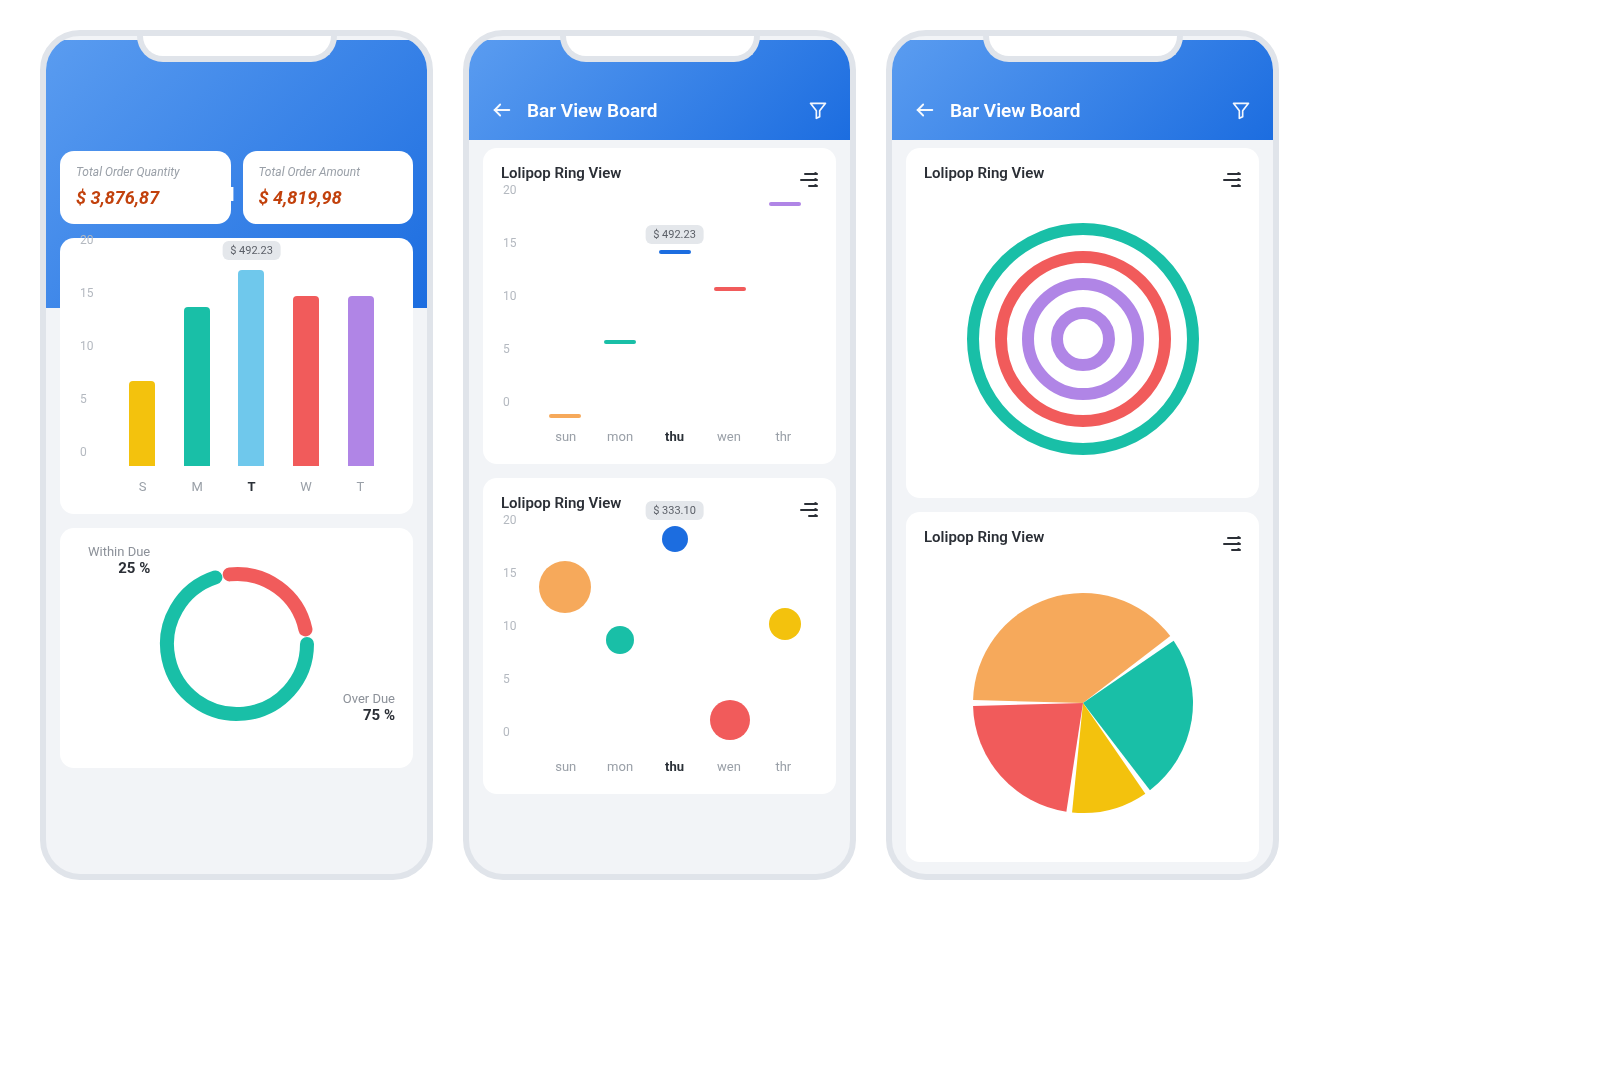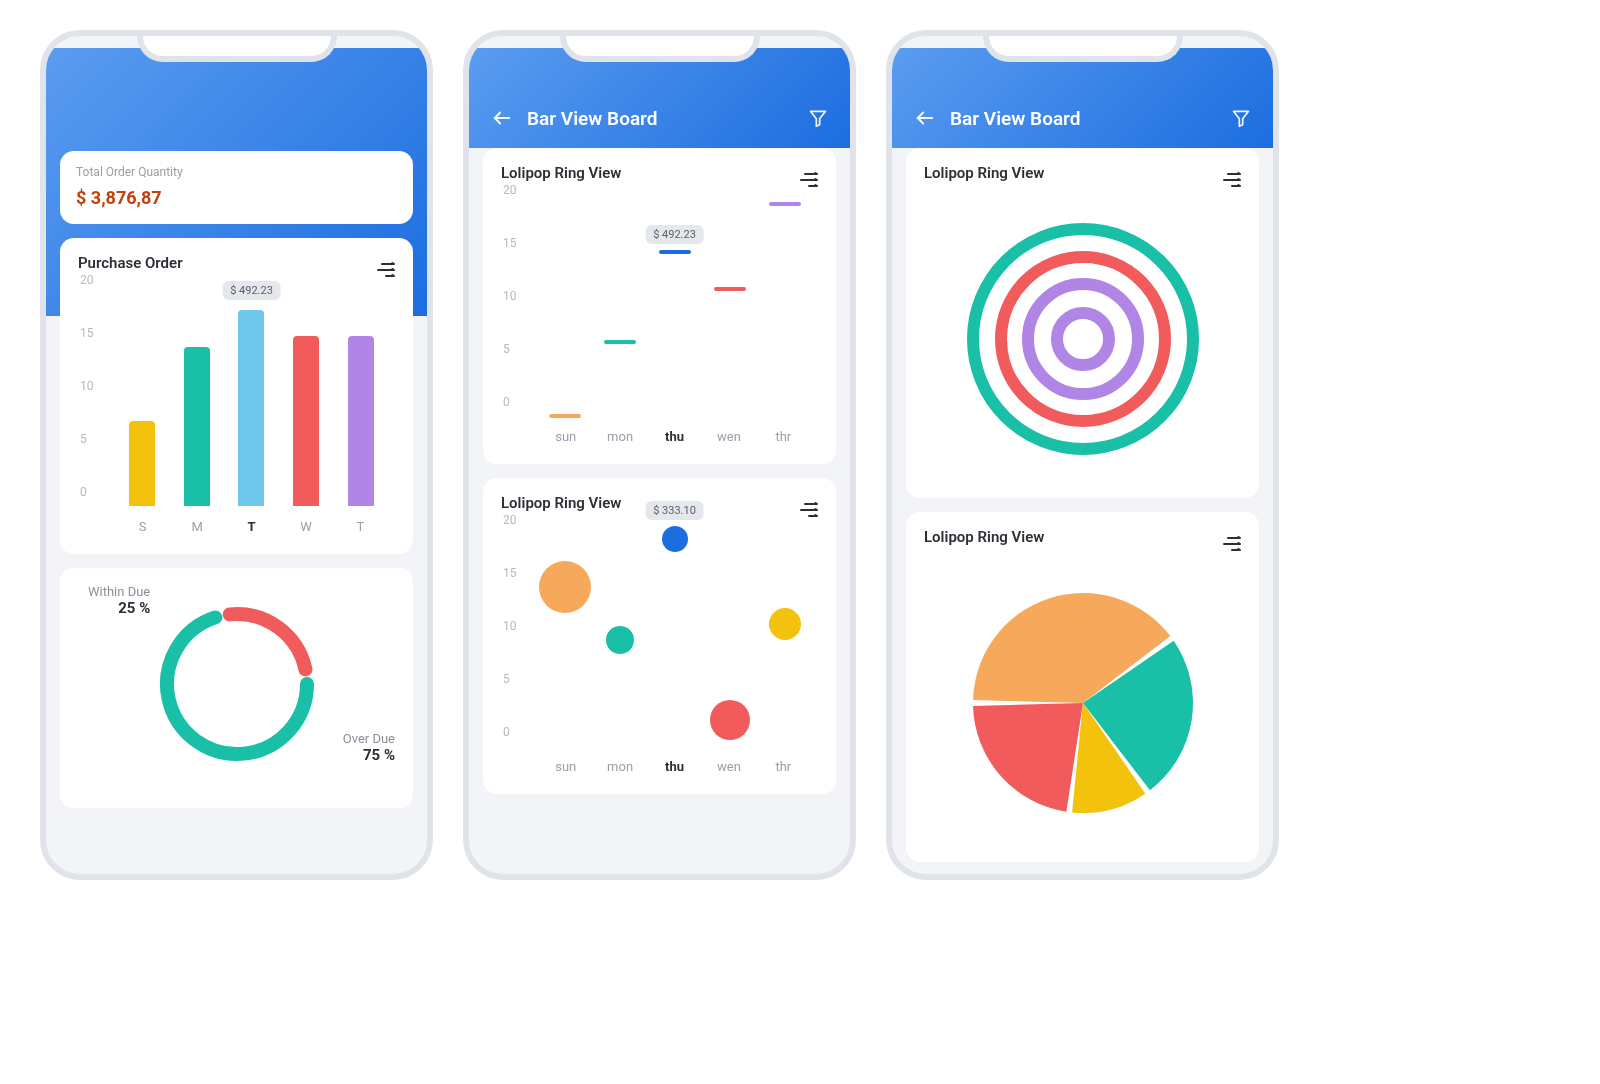--- a/index.html
+++ b/index.html
@@ -35,40 +35,40 @@
     height: 32px;
     background: #fff;
     border-bottom-left-radius: 26px;
     border-bottom-right-radius: 26px;
     border: 6px solid #e0e4ea;
     border-top: none;
     z-index: 5;
   }
   .header {
     position: absolute;
-    top: 12px; left: 0; right: 0;
+    top: 4px; left: 0; right: 0;
     background: linear-gradient(135deg, #5a9cf0 0%, #1c6de0 100%);
     padding: 58px 22px 18px 22px;
     color: #fff;
     display: flex;
     align-items: center;
   }
   .header.tall { height: 268px; }
   .header.short { height: 100px; }
   .header .title { font-size: 19px; font-weight: 600; margin-left: 14px; }
   .back-icon, .filter-icon { color:#fff; opacity:.95; }
   .filter-icon { margin-left:auto; }
   .content {
     position: absolute;
     left: 14px; right:14px; top:100px; bottom:10px;
     overflow: hidden;
   }
   .content.undertall { top:115px; }
 
-  .kpis { display:flex; gap:12px; margin-bottom:14px;}
+  .kpis { display:flex; gap:12px; margin-bottom:14px;font-style:italic;}
   .kpi {
     flex:1;
     background:#fff;
     border-radius:14px;
     padding:14px 16px 16px;
   }
   .kpi .lbl { font-size:12px; color:#9aa0a8; margin-bottom:8px;}
   .kpi .val { font-size:18px; font-weight:700; color:#c2410c;}
 
   .card {
@@ -178,29 +178,27 @@
           </svg>
       </span>
     </div>
 
     <div class="content undertall">
       <div class="kpis">
         <div class="kpi">
           <div class="lbl">Total Order Quantity</div>
           <div class="val">$ 3,876,87</div>
         </div>
-      </div>
-
-      <div class="card">
-        <div class="card-head">
-          <span class="ct">Purchase Order</span>
-          <span class="menu">
-            <span class="menu-icon"><span></span><i class="a"></i><i class="b"></i><i class="c"></i></span>
-          </span>
-        </div>
+        <div class="kpi">
+          <div class="lbl">Total Order Amount</div>
+          <div class="val">$ 4,819,98</div>
+        </div>
+      </div>
+
+      <div class="card">
         <div class="card-body">
           <div class="axis-wrap" id="bar1">
               <span class="ytick" style="bottom: 28px;">0</span>
               <span class="ytick" style="bottom: 81px;">5</span>
               <span class="ytick" style="bottom: 134px;">10</span>
               <span class="ytick" style="bottom: 187px;">15</span>
               <span class="ytick" style="bottom: 240px;">20</span>
               <div class="xlabels">
                 <span>S</span>
                 <span>M</span>

